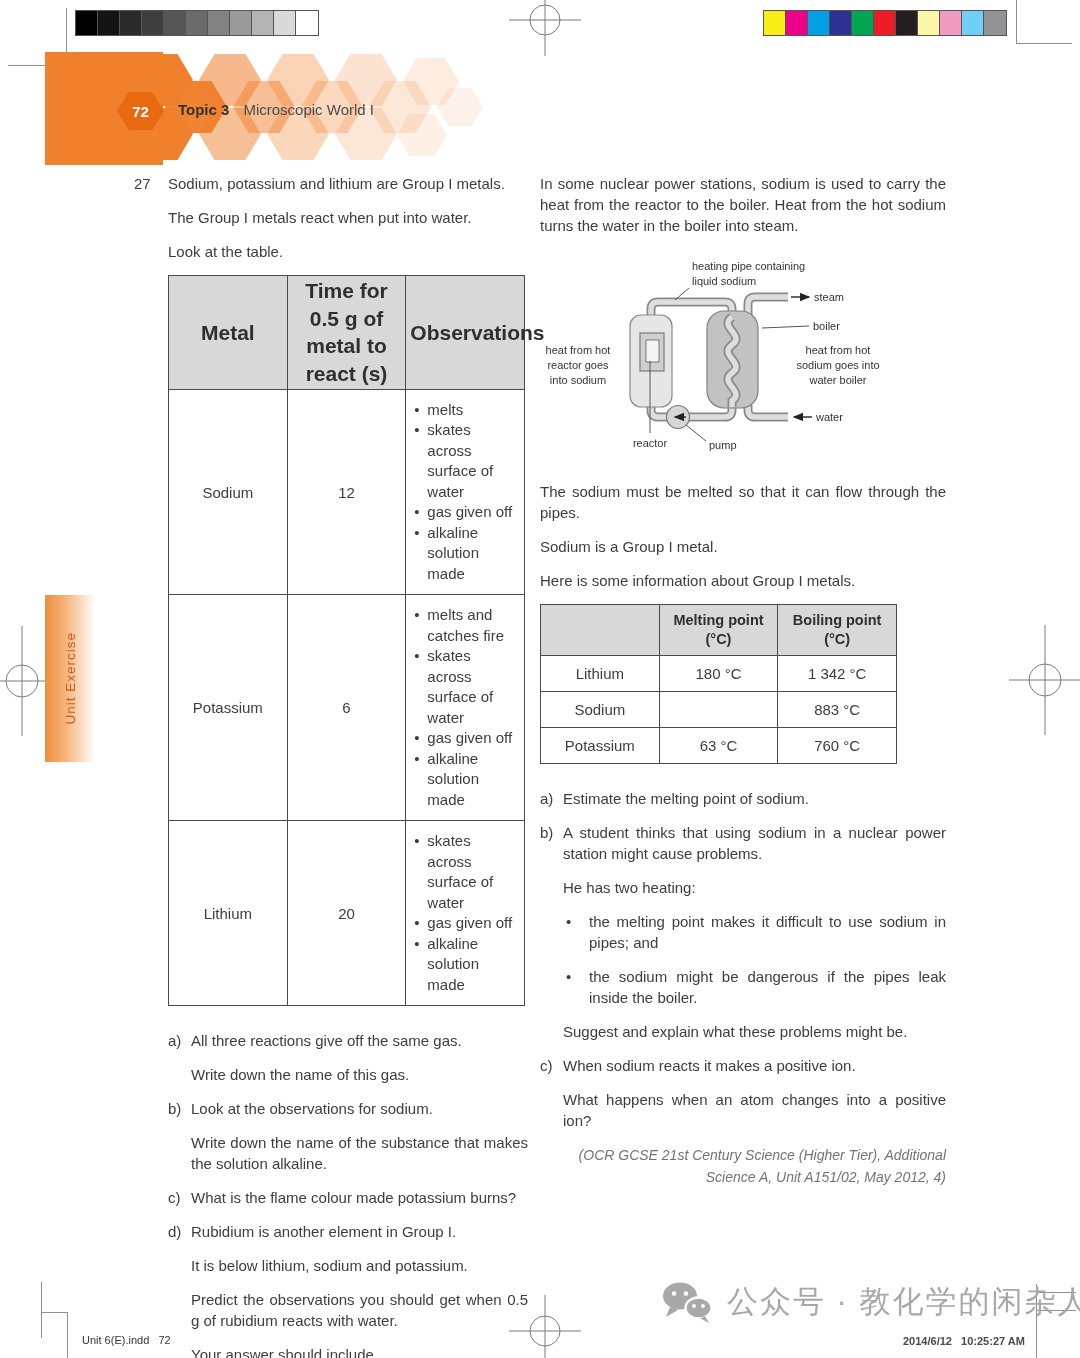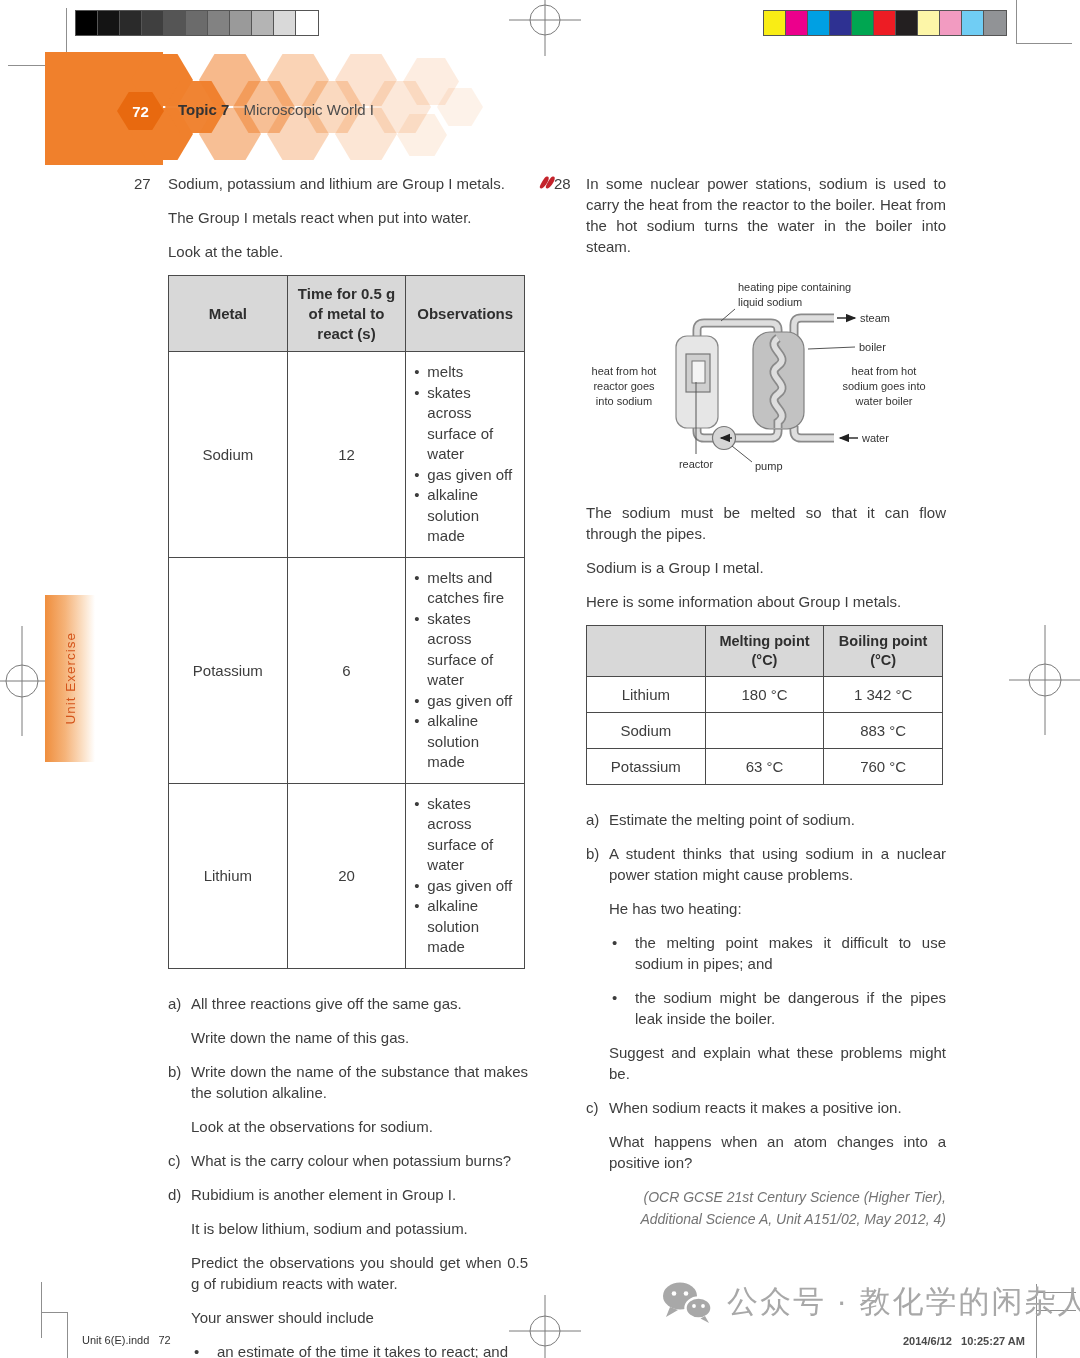--- a/index.html
+++ b/index.html
@@ -52,21 +52,21 @@
      border-radius:46% 54% 58% 42%; transform:rotate(16deg) skewX(-14deg);
      margin:3px 0 0 1.5px; }
   .qbody { flex:1; min-width:0; }
   .qbody > p.intro { margin:0 0 13px; }
   .qbody > p.just { text-align:justify; }
 
   
   table { border-collapse:collapse; table-layout:fixed; width:357px; background:#fff; }
   th, td { border:1px solid #4a4a4a; }
   thead th { background:#d8d8d8; font-weight:bold; text-align:center;
-     vertical-align:middle; padding:8px 4px; line-height:1.32; font-size:15px; color:#2f2f2f; }
+     vertical-align:middle; padding:1px 4px; line-height:1.32; font-size:21px; color:#2f2f2f; }
   #reaction-table { margin:9px 0 24px; }
   #reaction-table td { padding:10px 6px; vertical-align:middle; }
   #reaction-table .c-metal { width:77px; text-align:center; }
   #reaction-table .c-time  { width:128px; text-align:center; }
   #reaction-table .c-obs   { width:152px; vertical-align:middle; }
   .obs-row { display:flex; line-height:20.5px; }
   .obs-row .dot { flex:0 0 15px; padding-left:2px; }
   .obs-row .otext { flex:1; }
 
   #properties-table { margin:4px 0 24px; }
@@ -176,21 +176,21 @@
       <div class="hex" style="left: 290px; top: 56px; width: 62px; height: 52px; opacity: 0.2;"></div>
       <div class="hex" style="left: 324px; top: 29px; width: 62px; height: 52px; opacity: 0.18;"></div>
       <div class="hex" style="left: 358px; top: 6px; width: 56px; height: 47px; opacity: 0.14;"></div>
       <div class="hex" style="left: 352px; top: 62px; width: 50px; height: 42px; opacity: 0.12;"></div>
       <div class="hex" style="left: 392px; top: 36px; width: 46px; height: 38px; opacity: 0.1;"></div>
       <div id="page-num-hex">
       <span>72</span>
     </div>
   </div>
   <div id="topic-line">
-    <span class="t-label">Topic 7</span><span class="t-title">Microscopic World I</span>
+    <span class="t-label">Topic 3</span><span class="t-title">Microscopic World I</span>
   </div>
 
   <div id="unit-tab">
     <span class="vtext">Unit Exercise</span>
   </div>
 
   <div id="col-left" class="col">
     <div class="question">
       <div class="qnum">27</div>
       <div class="qbody">
@@ -276,28 +276,28 @@
             <div class="part">
               <div class="plabel">a)</div>
               <div class="pcontent">
                 <p class="ppar">All three reactions give off the same gas.</p>
                 <p class="ppar">Write down the name of this gas.</p>
               </div>
             </div>
             <div class="part">
               <div class="plabel">b)</div>
               <div class="pcontent">
+                <p class="ppar">Look at the observations for sodium.</p>
                 <p class="ppar">Write down the name of the substance that makes the solution alkaline.</p>
-                <p class="ppar">Look at the observations for sodium.</p>
               </div>
             </div>
             <div class="part">
               <div class="plabel">c)</div>
               <div class="pcontent">
-                <p class="ppar">What is the carry colour when potassium burns?</p>
+                <p class="ppar">What is the flame colour made potassium burns?</p>
               </div>
             </div>
             <div class="part">
               <div class="plabel">d)</div>
               <div class="pcontent">
                 <p class="ppar">Rubidium is another element in Group I.</p>
                 <p class="ppar">It is below lithium, sodium and potassium.</p>
                 <p class="ppar">Predict the observations you should get when 0.5 g of rubidium reacts with water.</p>
                 <p class="ppar">Your answer should include</p>
                 <div class="pbullet">
@@ -307,25 +307,20 @@
               </div>
             </div>
           </div>
 
       </div>
     </div>
   </div>
 
   <div id="col-right" class="col">
     <div class="question">
-      <div class="qnum qnum28">
-        <span class="pepper"></span>
-        <span class="pepper"></span>
-        <span class="n">28</span>
-      </div>
       <div class="qbody">
         <p class="intro just">In some nuclear power stations, sodium is used to carry the heat from the reactor to the boiler. Heat from the hot sodium turns the water in the boiler into steam.</p>
 
         
         <svg id="diagram-wrap" viewBox="0 0 386 205">
           <defs>
             <marker id="arr" markerWidth="9" markerHeight="8" refX="6.5" refY="3" orient="auto">
               <path d="M0,0 L7.5,3 L0,6 Z" fill="#222"></path>
             </marker>
           </defs>

